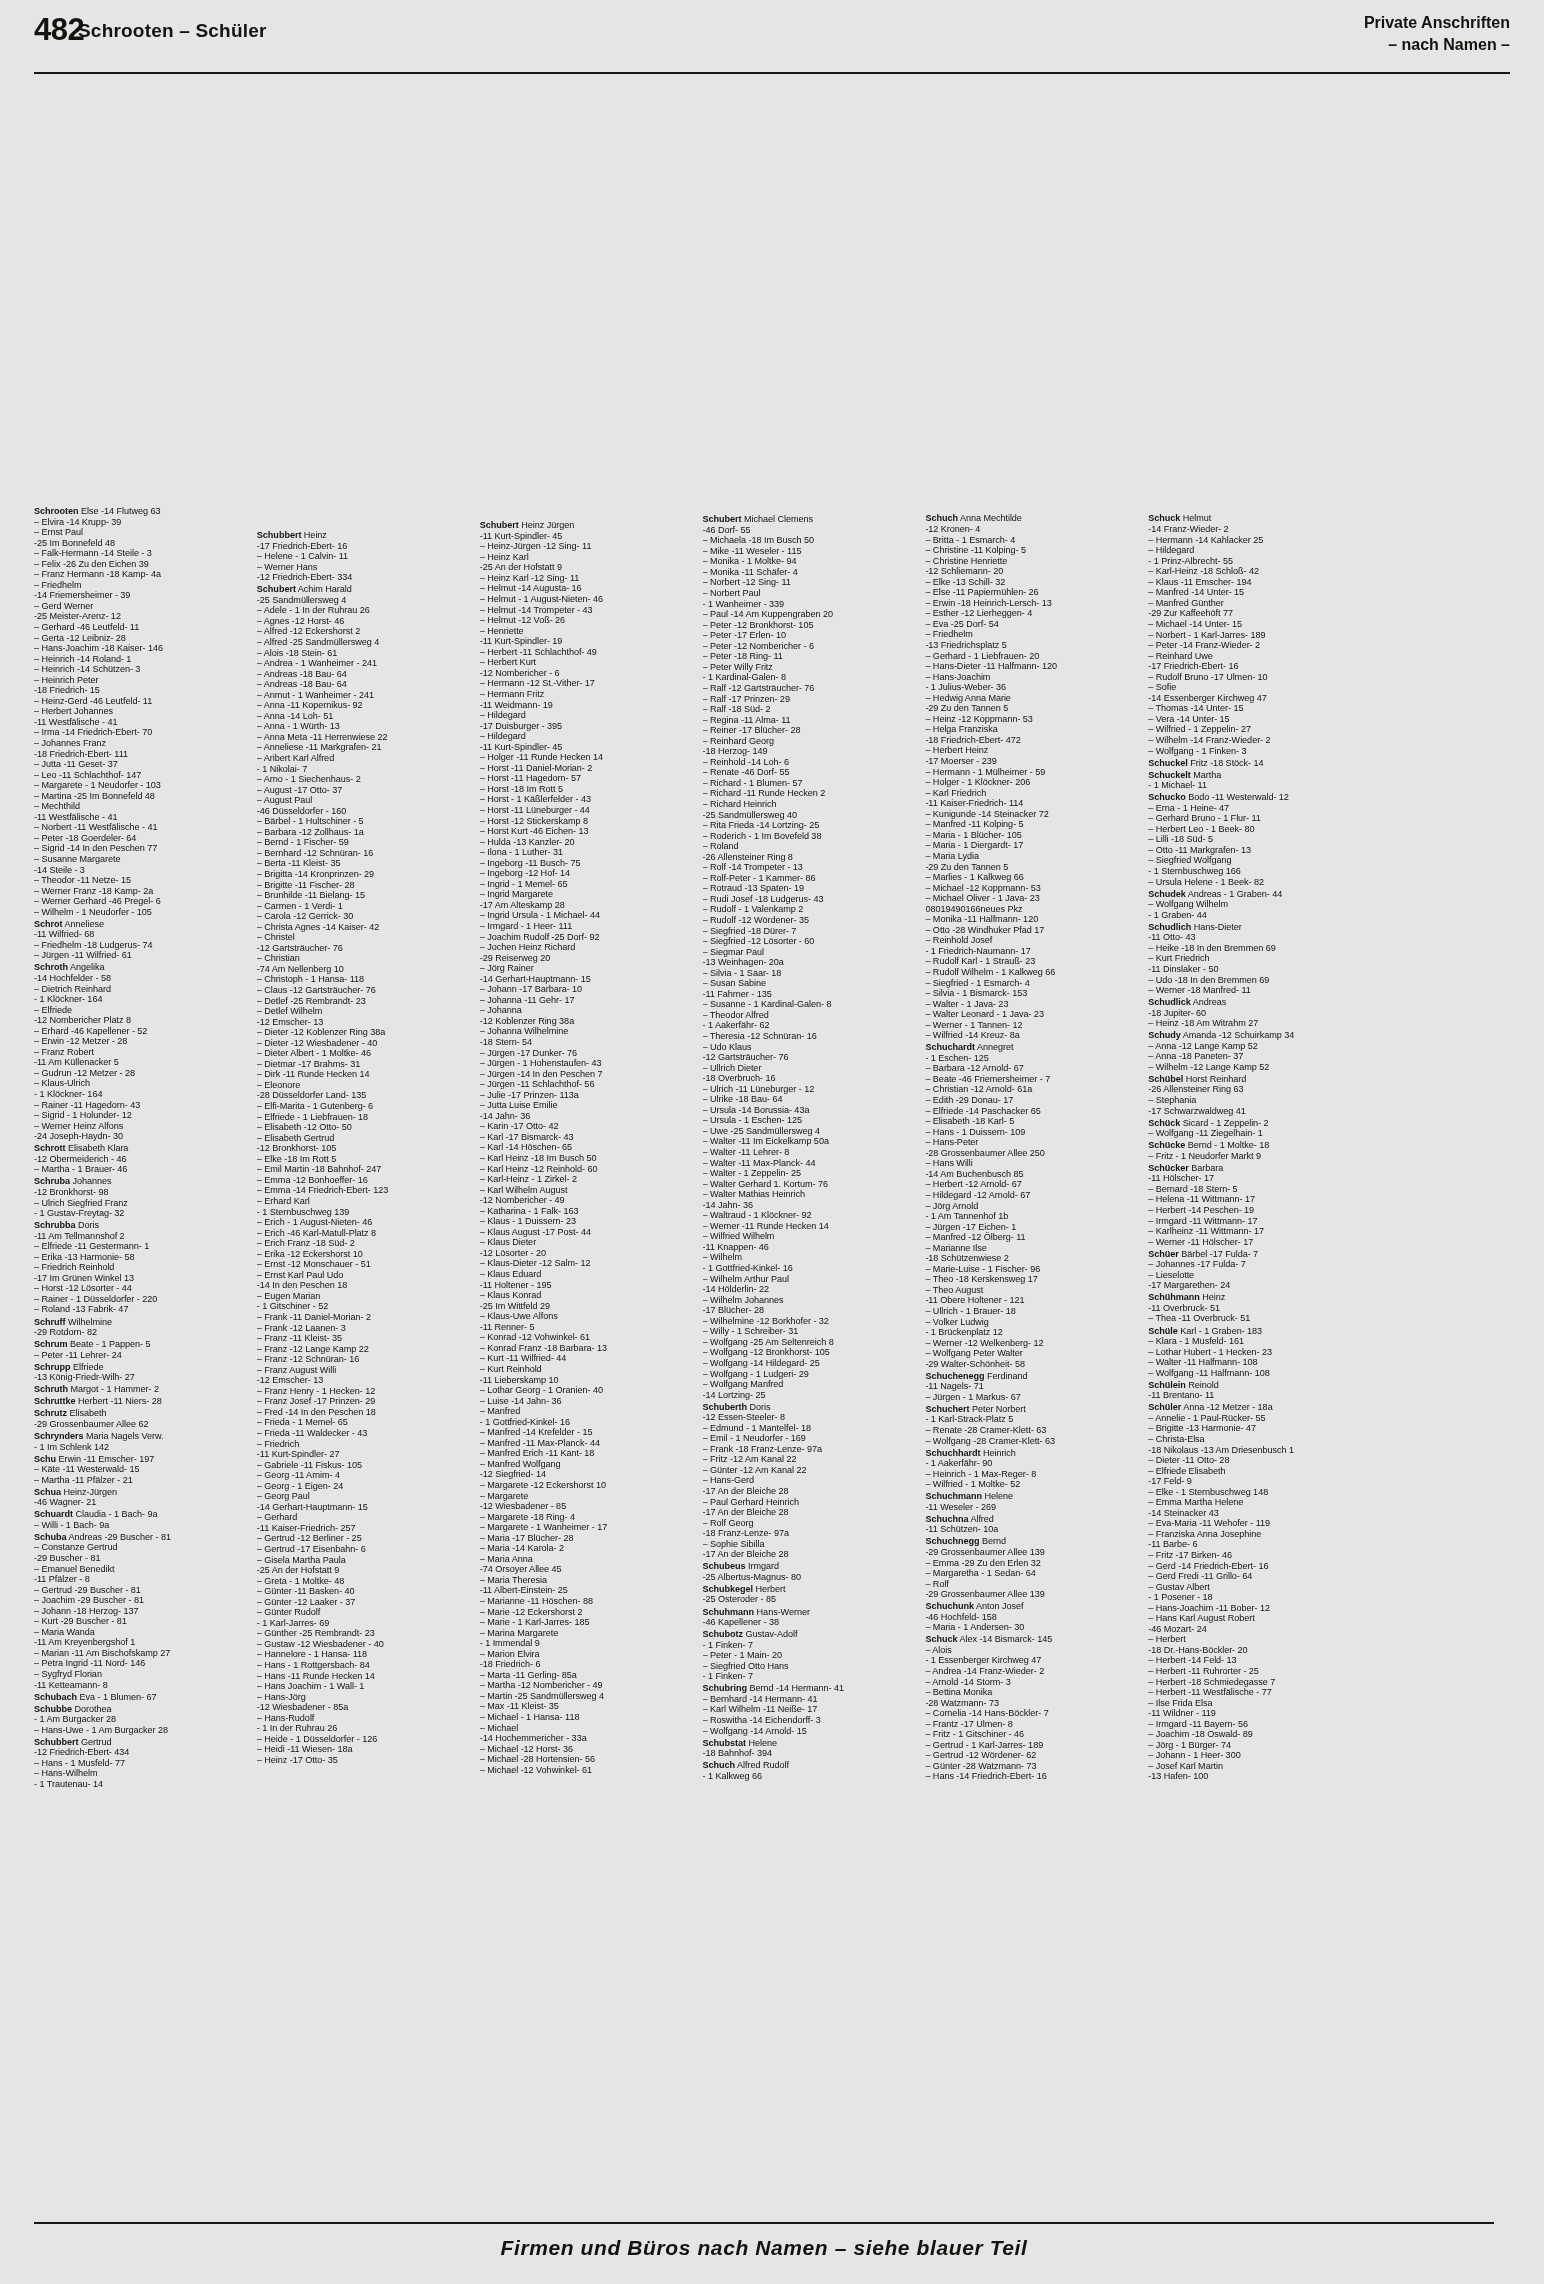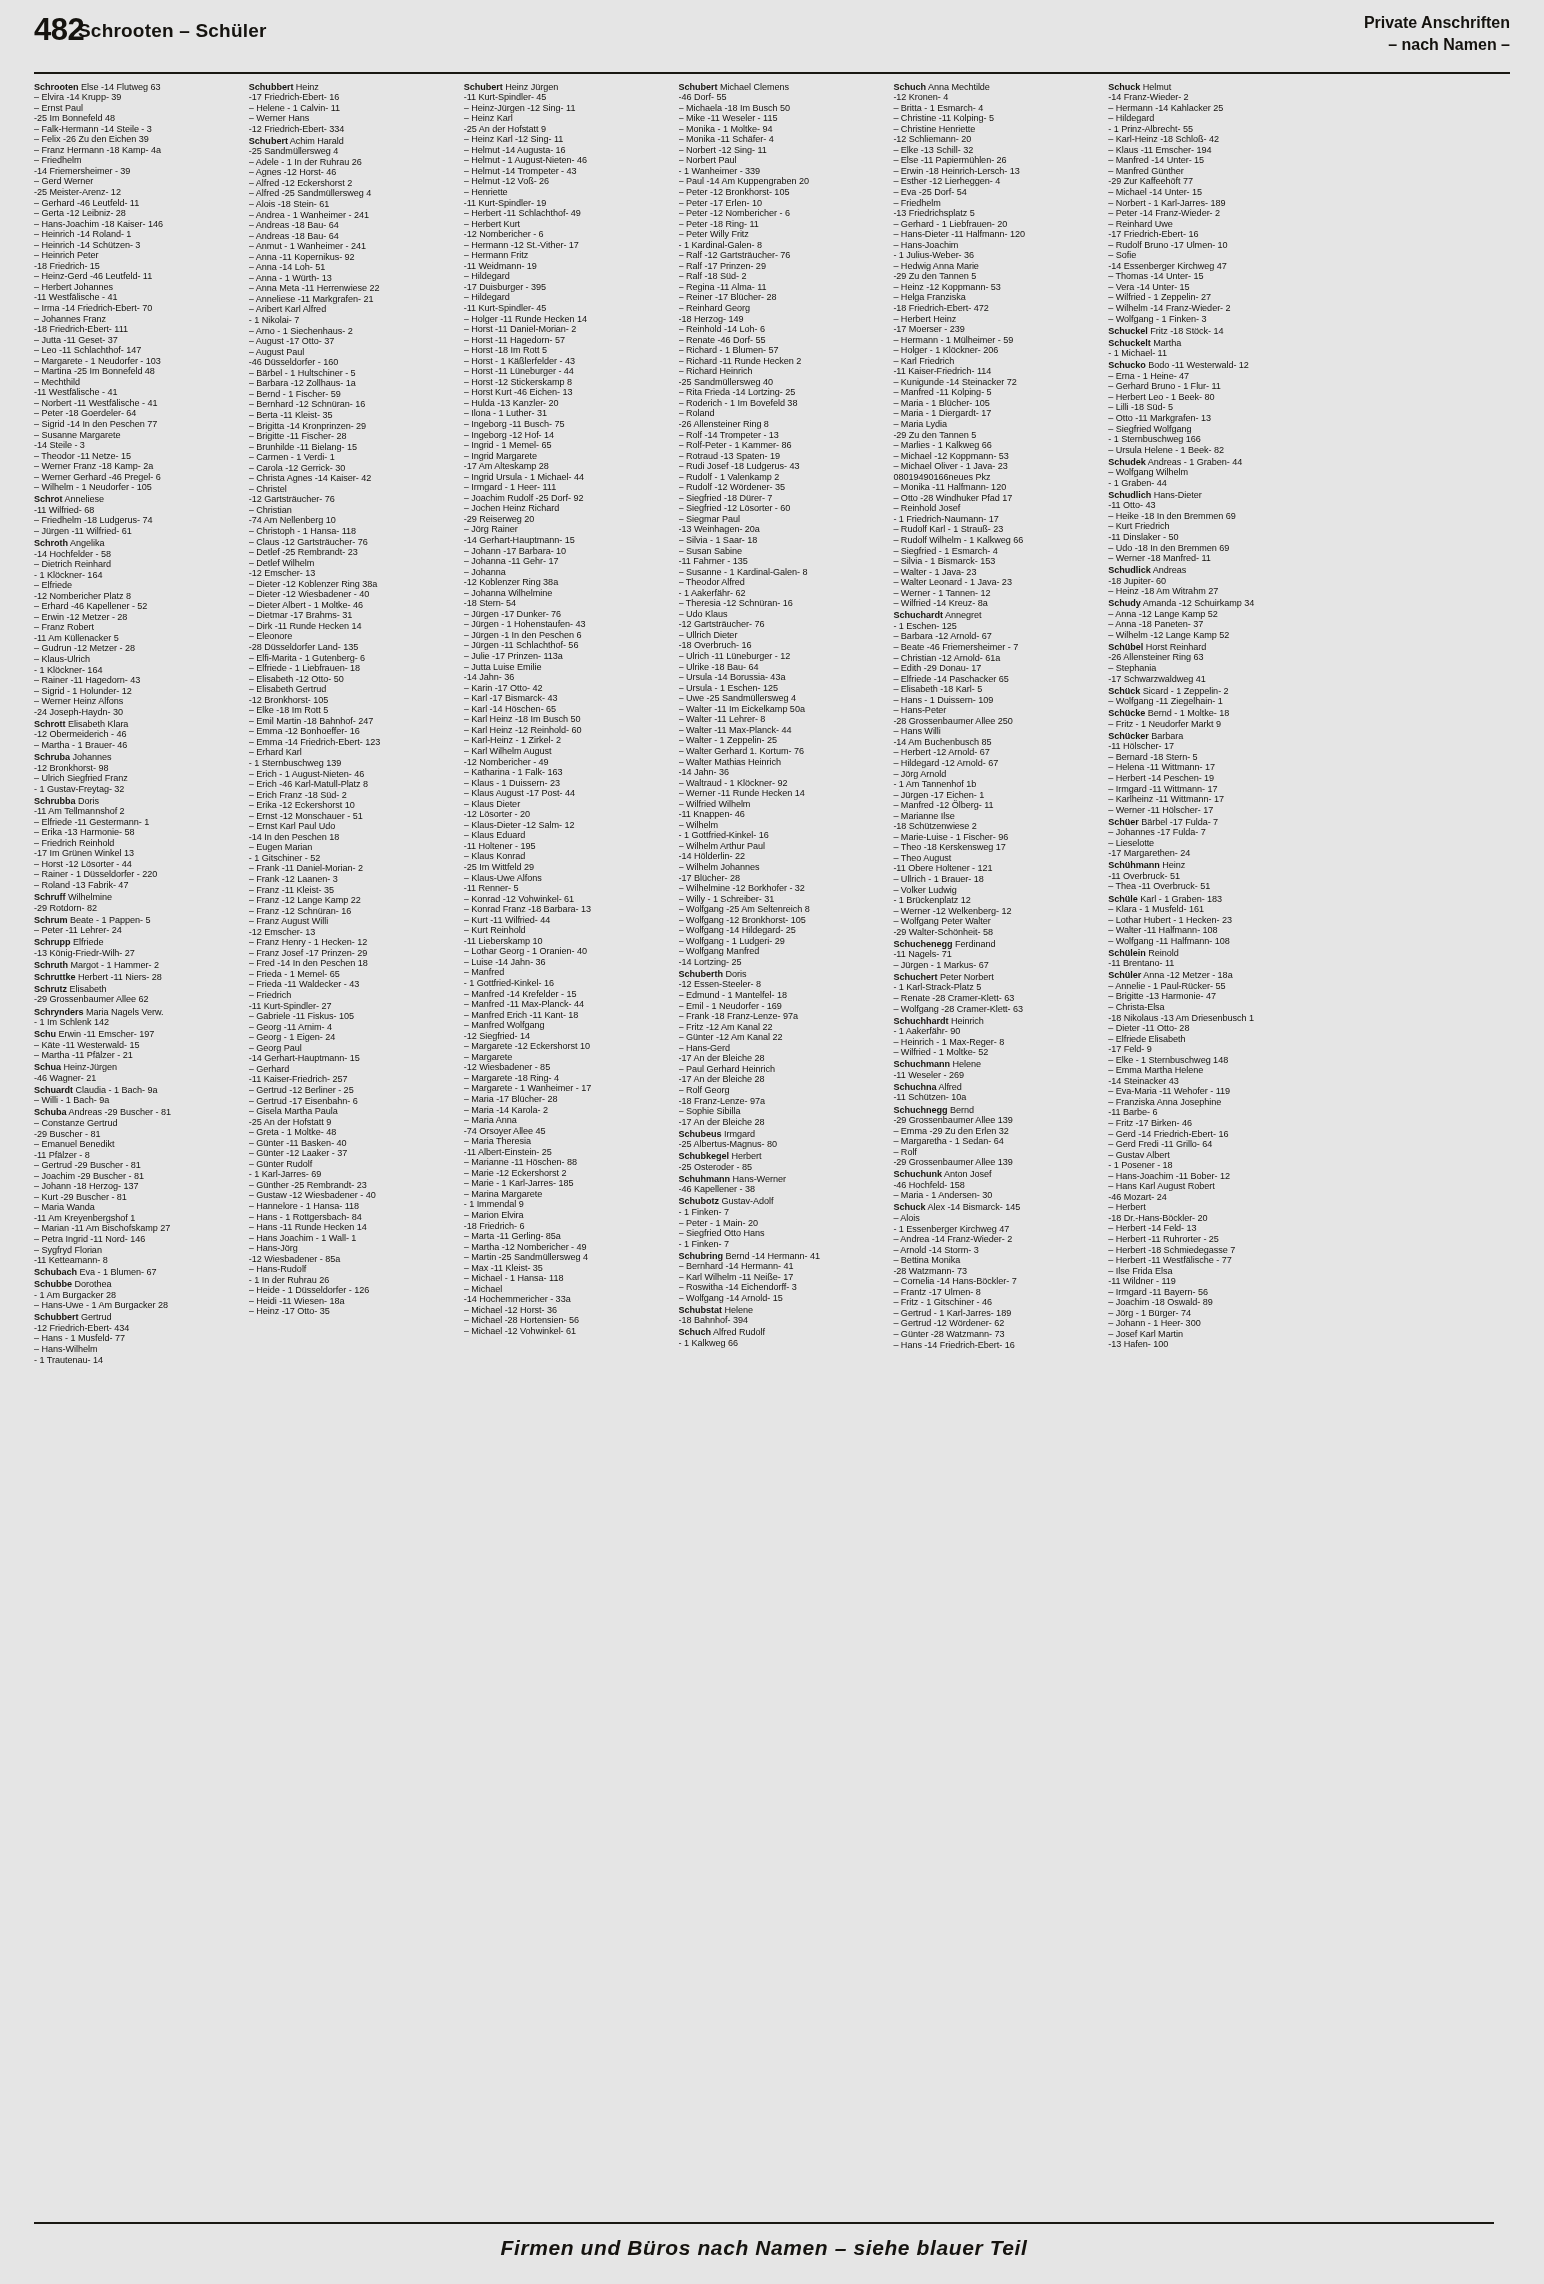--- a/index.html
+++ b/index.html
@@ -56,21 +56,22 @@
     line-height: 1.35;
   }
   
   .columns {
     position: absolute;
     top: 66px;
     left: 0;
     right: 0;
     bottom: 56px;
     display: flex;
-    gap: 4px;
+    gap: 12px;
+    align-items: center;
   }
   .col {
     width: 14.2857%;
     box-sizing: border-box;
     padding-right: 8px;
     font-size: 9.1px;
     line-height: 10.55px;
     letter-spacing: -0.05px;
     overflow: hidden;
   }
@@ -405,21 +406,21 @@
           <div class="ln">– Jörg Rainer</div>
           <div class="ln">  -14 Gerhart-Hauptmann- 15</div>
           <div class="ln">– Johann -17 Barbara- 10</div>
           <div class="ln">– Johanna -11 Gehr- 17</div>
           <div class="ln">– Johanna</div>
           <div class="ln">  -12 Koblenzer Ring 38a</div>
           <div class="ln">– Johanna Wilhelmine</div>
           <div class="ln">  -18 Stern- 54</div>
           <div class="ln">– Jürgen -17 Dunker- 76</div>
           <div class="ln">– Jürgen - 1 Hohenstaufen- 43</div>
-          <div class="ln">– Jürgen -1 In den Peschen 6</div>
+          <div class="ln">– Jürgen -14 In den Peschen 7</div>
           <div class="ln">– Jürgen -11 Schlachthof- 56</div>
           <div class="ln">– Julie -17 Prinzen- 113a</div>
           <div class="ln">– Jutta Luise Emilie</div>
           <div class="ln">  -14 Jahn- 36</div>
           <div class="ln">– Karin -17 Otto- 42</div>
           <div class="ln">– Karl -17 Bismarck- 43</div>
           <div class="ln">– Karl -14 Höschen- 65</div>
           <div class="ln">– Karl Heinz -18 Im Busch 50</div>
           <div class="ln">– Karl Heinz -12 Reinhold- 60</div>
           <div class="ln">– Karl-Heinz - 1 Zirkel- 2</div>

